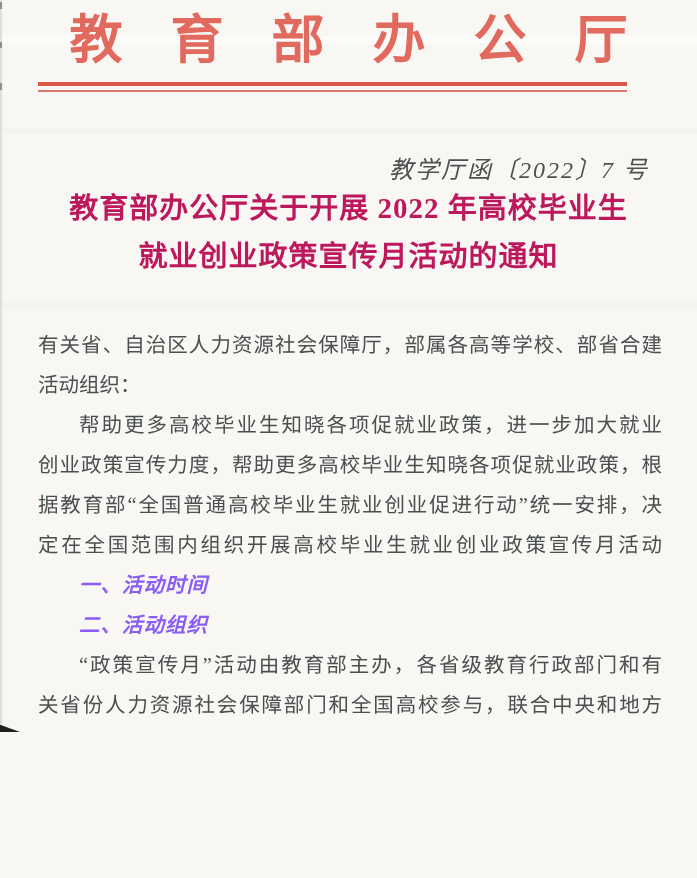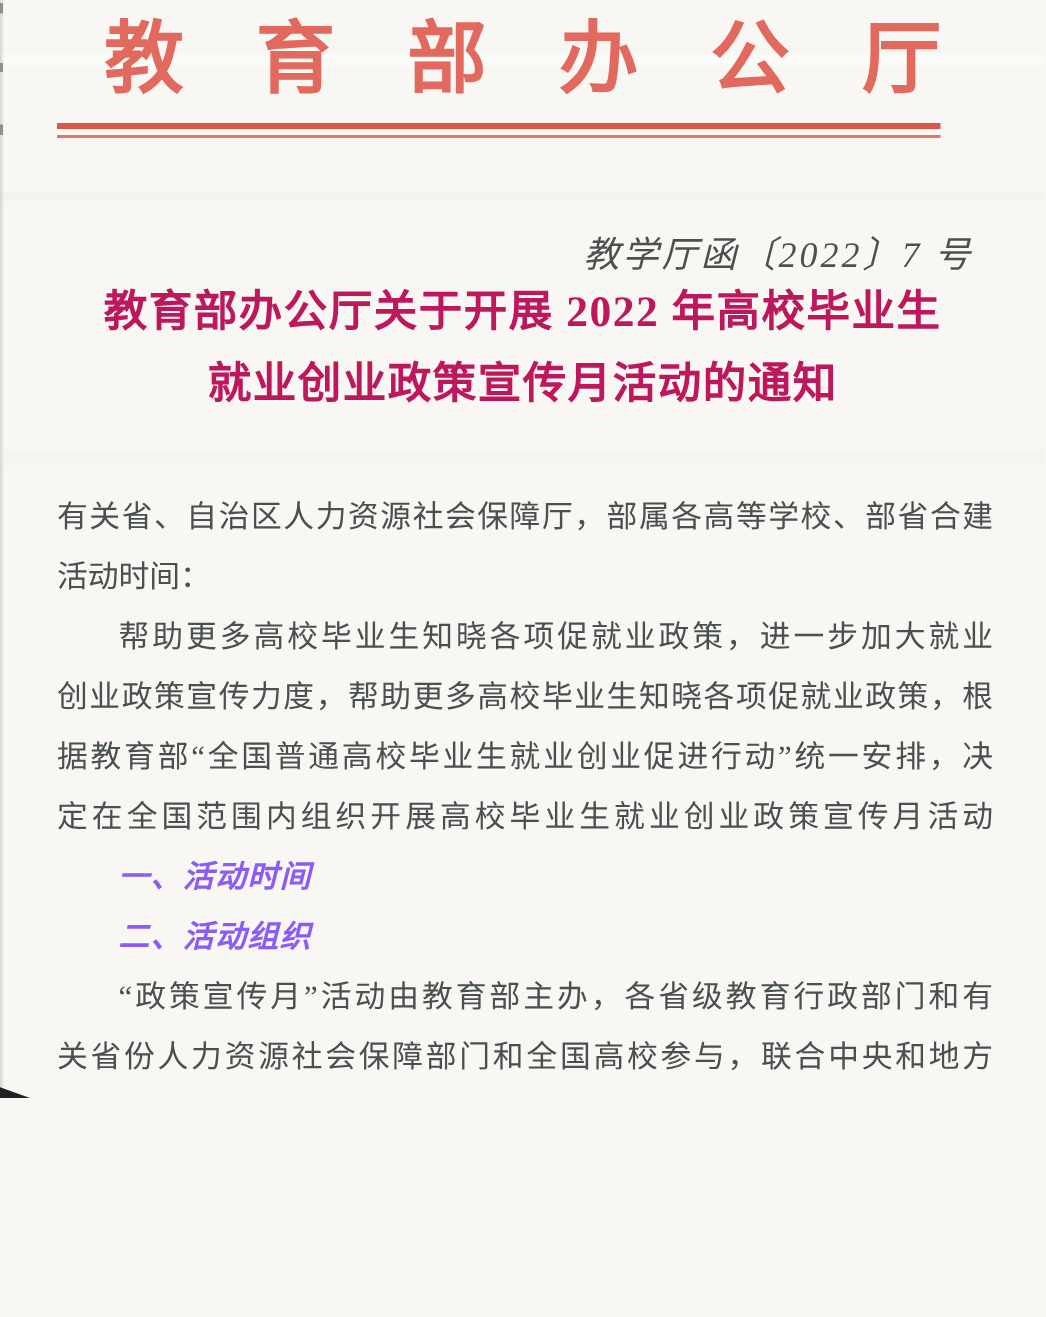--- a/index.html
+++ b/index.html
@@ -108,21 +108,21 @@
     <div class="doc-number">教学厅函〔2022〕7 号</div>
   </header>
 
   <h1 class="title">
     <span class="tl">教育部办公厅关于开展 2022 年高校毕业生</span>
     <span class="tl">就业创业政策宣传月活动的通知</span>
   </h1>
 
   <main class="doc-body">
     <div class="line fill">有关省、自治区人力资源社会保障厅，部属各高等学校、部省合建</div>
-    <div class="line">活动时间：</div>
+    <div class="line">活动组织：</div>
 
     <div class="line fill indent">帮助更多高校毕业生知晓各项促就业政策，进一步加大就业</div>
     <div class="line fill">创业政策宣传力度，帮助更多高校毕业生知晓各项促就业政策，根</div>
     <div class="line fill">据教育部“全国普通高校毕业生就业创业促进行动”统一安排，决</div>
     <div class="line fill">定在全国范围内组织开展高校毕业生就业创业政策宣传月活动</div>
 
     <div class="line heading indent">一、活动时间</div>
     <div class="line heading indent">二、活动组织</div>
 
     <div class="line fill indent">“政策宣传月”活动由教育部主办，各省级教育行政部门和有</div>

